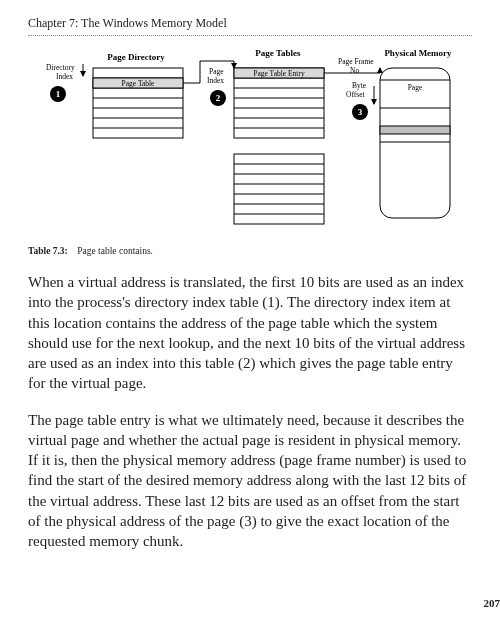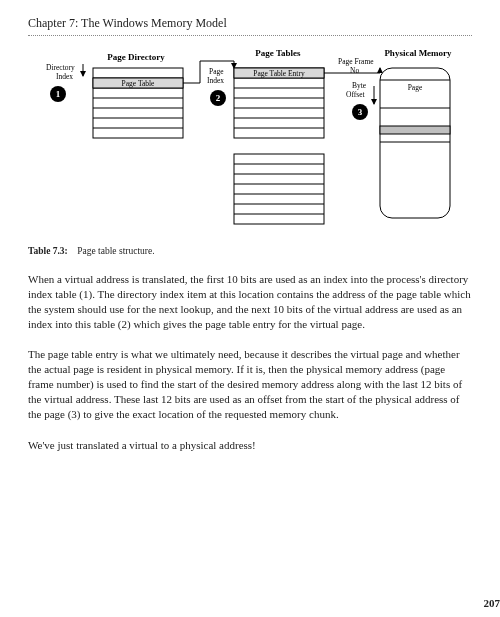--- a/index.html
+++ b/index.html
@@ -30,21 +30,21 @@
   }
   .figure-svg {
     display: block;
   }
   .fig-caption {
     font-size: 9.5px;
     margin: 10px 0 14px 0;
   }
   .fig-caption .fig-label { font-weight: bold; }
   .body-text {
-    font-size: 11px;
+    font-size: 15px;
     line-height: 1.35;
     margin: 16px 0 12px 0;
     text-align: left;
   }
   .page-number {
     position: absolute;
     bottom: 8px;
     left: 0;
     width: 100%;
     text-align: right;
@@ -151,21 +151,20 @@
       <line x1="346" y1="40" x2="346" y2="58" stroke="#000" marker-end="url(#ah)"></line>
       <circle class="num-circ" cx="332" cy="66" r="8"></circle>
       <text class="num-txt" x="332" y="66">3</text>
 
     </svg>
   </div>
 
   <div class="fig-caption">
     <span class="fig-label">Table 7.3:</span>
     &nbsp;&nbsp;
-    <span>Page table structure.</span>
+    <span>Page table contains.</span>
   </div>
 
   <p class="body-text">When a virtual address is translated, the first 10 bits are used as an index into the process's directory index table (1). The directory index item at this location contains the address of the page table which the system should use for the next lookup, and the next 10 bits of the virtual address are used as an index into this table (2) which gives the page table entry for the virtual page.</p>
   <p class="body-text">The page table entry is what we ultimately need, because it describes the virtual page and whether the actual page is resident in physical memory. If it is, then the physical memory address (page frame number) is used to find the start of the desired memory address along with the last 12 bits of the virtual address. These last 12 bits are used as an offset from the start of the physical address of the page (3) to give the exact location of the requested memory chunk.</p>
-  <p class="body-text">We've just translated a virtual to a physical address!</p>
 
   <div class="page-number">207</div>
 </div>
 
 </body></html>

